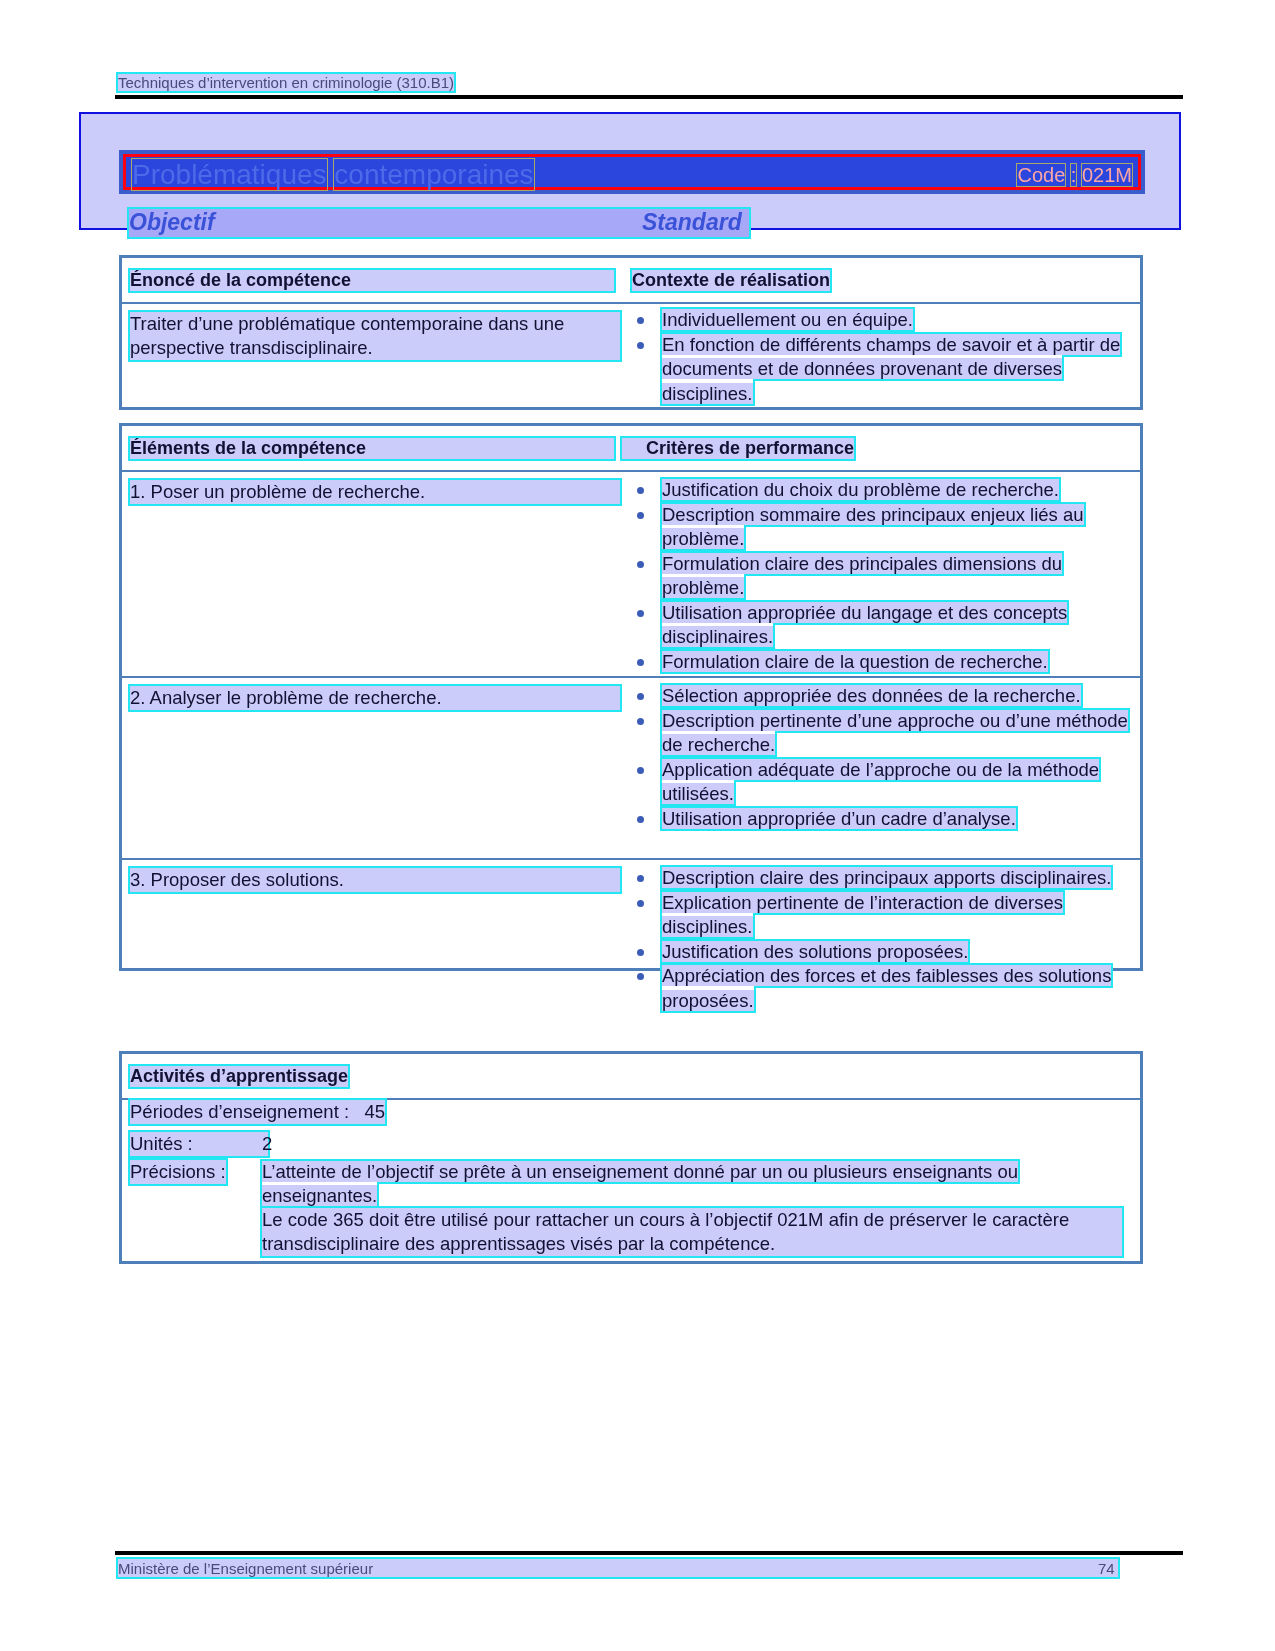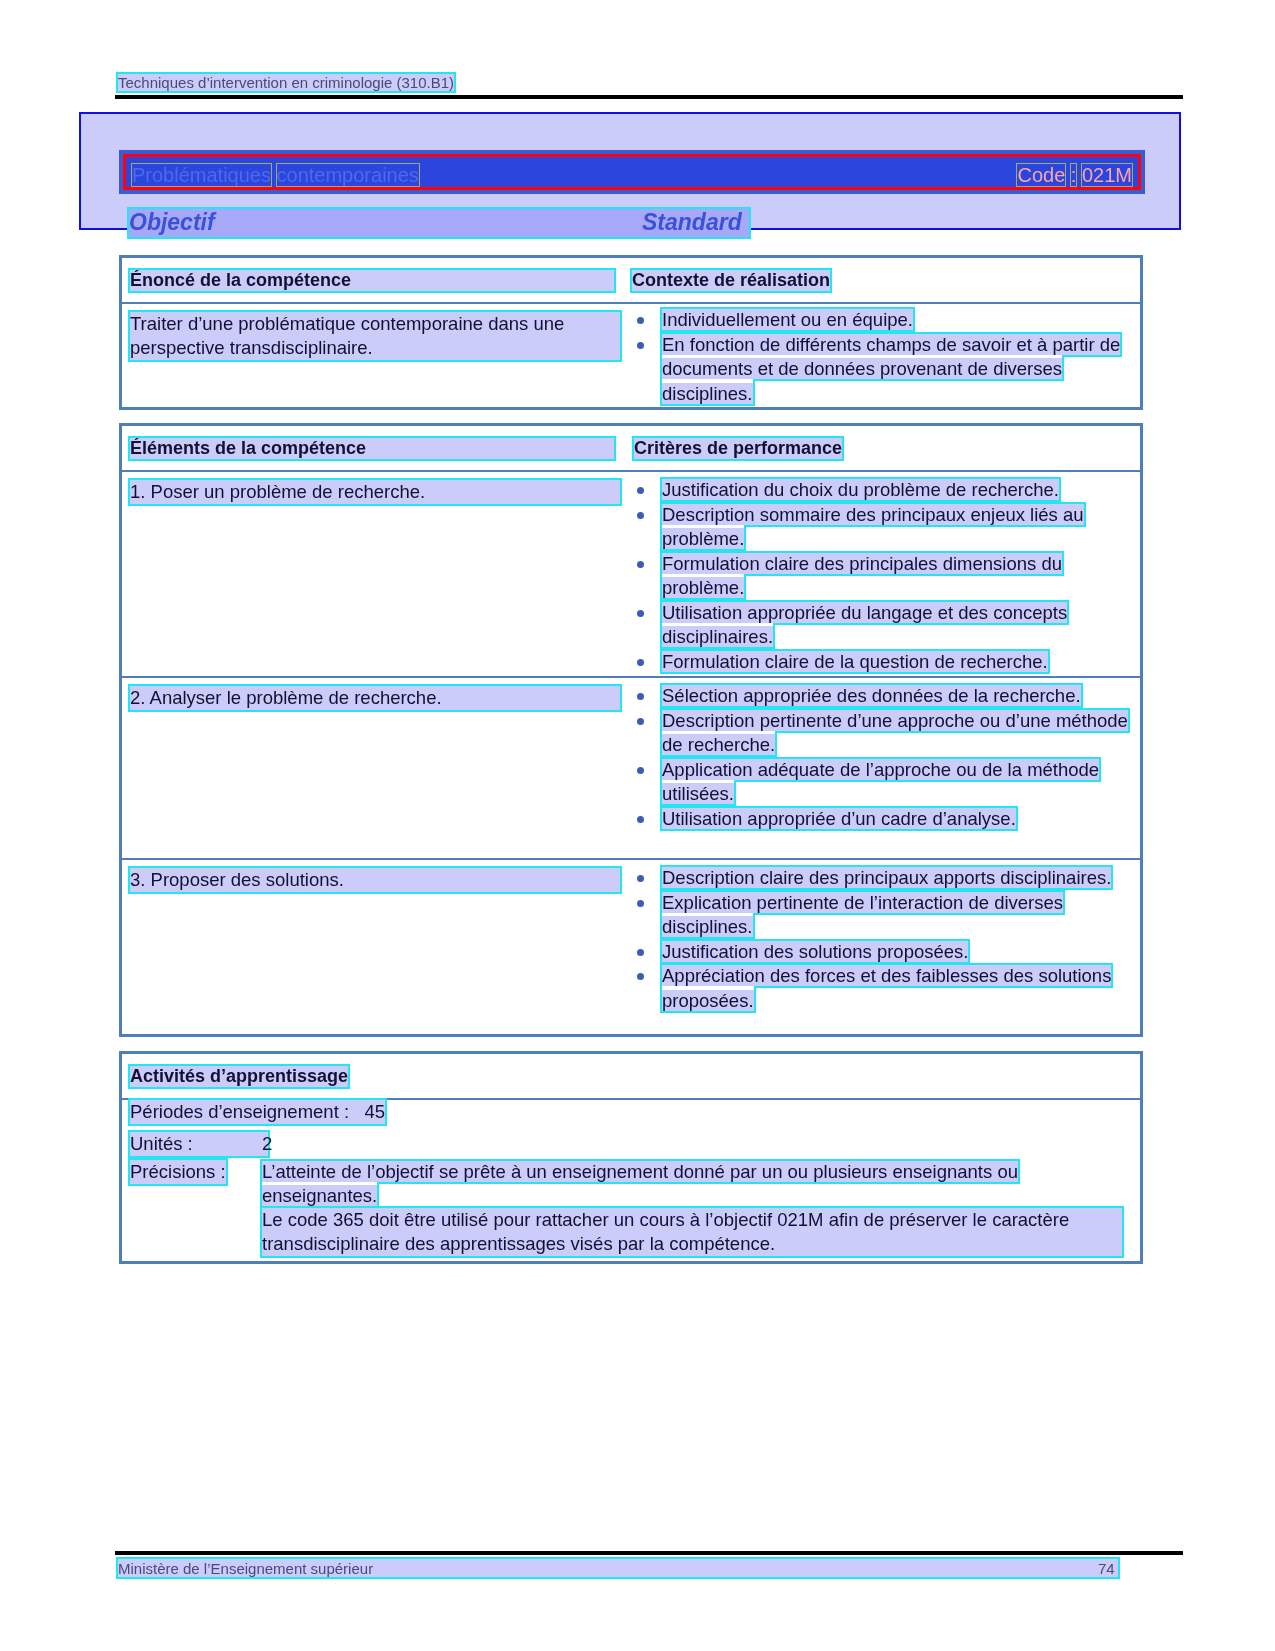--- a/index.html
+++ b/index.html
@@ -7,21 +7,21 @@
            font-family: "Liberation Sans", sans-serif; color: #111133; }
     .hl { background: #ccccfb; outline: 2px solid #22e6f2; outline-offset: 0; }
     .page-header { position: absolute; left: 118px; top: 74px; font-size: 15px; color: #4a4a7a; }
     .header-rule { position: absolute; left: 115px; top: 95px; width: 1068px; height: 4px; background: #000; }
     .banner { position: absolute; left: 79px; top: 112px; width: 1102px; height: 118px;
               background: #ccccfb; border: 2px solid #1010e0; box-sizing: border-box; }
     .titlebar { position: absolute; left: 119px; top: 150px; width: 1026px; height: 44px;
                 background: #3a5ccc; box-sizing: border-box; }
     .titlebar-inner { position: absolute; left: 4px; top: 4px; right: 4px; bottom: 4px;
                       border: 3px solid #ff0010; background: #2a46dd; box-sizing: border-box; }
-    .titlebar-text { position: absolute; left: 6px; top: 8px; font-size: 20px; color: #4d6ae8;
+    .titlebar-text { position: absolute; left: 6px; top: 8px; font-size: 28px; color: #4d6ae8;
                      line-height: 20px; }
     .titlebar-code { position: absolute; right: 6px; top: 8px; font-size: 20px; color: #fca5a5; line-height: 20px; }
     .titlebar-text span, .titlebar-code span { outline: 1px solid #a8a86a; }
     .col-heads { position: absolute; left: 129px; top: 209px; width: 620px; height: 28px;
                  background: #a8a8f8; outline: 2px solid #22e6f2; }
     .col-head { position: absolute; top: 0; font-size: 23px; font-weight: bold; font-style: italic;
                 color: #3a52d8; line-height: 26px; }
     .table { position: absolute; left: 119px; width: 1024px; border: 3px solid #4f7fb8;
              box-sizing: border-box; background: #fff; }
     .th-row { position: relative; border-bottom: 2px solid #4f7fb8; }
@@ -71,24 +71,24 @@
   </div>
   <div class="row" style="height:100px;">
     <div class="cell-left hl" style="top:8px; width:490px;">Traiter d’une problématique contemporaine dans une perspective transdisciplinaire.</div>
     <div class="bullets" style="top:4px;">
       <div class="bullet"><span class="bullet-dot"></span><span class="btext hl">Individuellement ou en équipe.</span></div>
       <div class="bullet"><span class="bullet-dot"></span><span class="btext hl">En fonction de différents champs de savoir et à partir de documents et de données provenant de diverses disciplines.</span></div>
     </div>
   </div>
 </div>
 
-<div class="table" style="top:423px; height:614px;">
+<div class="table" style="top:423px; height:548px;">
   <div class="th-row" style="height:44px;">
     <div class="th hl" style="left:8px; top:12px; width:484px;">Éléments de la compétence</div>
-    <div class="th hl" style="left:512px; top:12px;">Critères de performance</div>
+    <div class="th hl" style="left:500px; top:12px;padding-left:24px;">Critères de performance</div>
   </div>
 
   <div class="row" style="height:204px;">
     <div class="cell-left hl" style="top:8px; width:490px;">1.  Poser un problème de recherche.</div>
     <div class="bullets" style="top:6px;">
       <div class="bullet"><span class="bullet-dot"></span><span class="btext hl">Justification du choix du problème de recherche.</span></div>
       <div class="bullet"><span class="bullet-dot"></span><span class="btext hl">Description sommaire des principaux enjeux liés au problème.</span></div>
       <div class="bullet"><span class="bullet-dot"></span><span class="btext hl">Formulation claire des principales dimensions du problème.</span></div>
       <div class="bullet"><span class="bullet-dot"></span><span class="btext hl">Utilisation appropriée du langage et des concepts disciplinaires.</span></div>
       <div class="bullet"><span class="bullet-dot"></span><span class="btext hl">Formulation claire de la question de recherche.</span></div>

